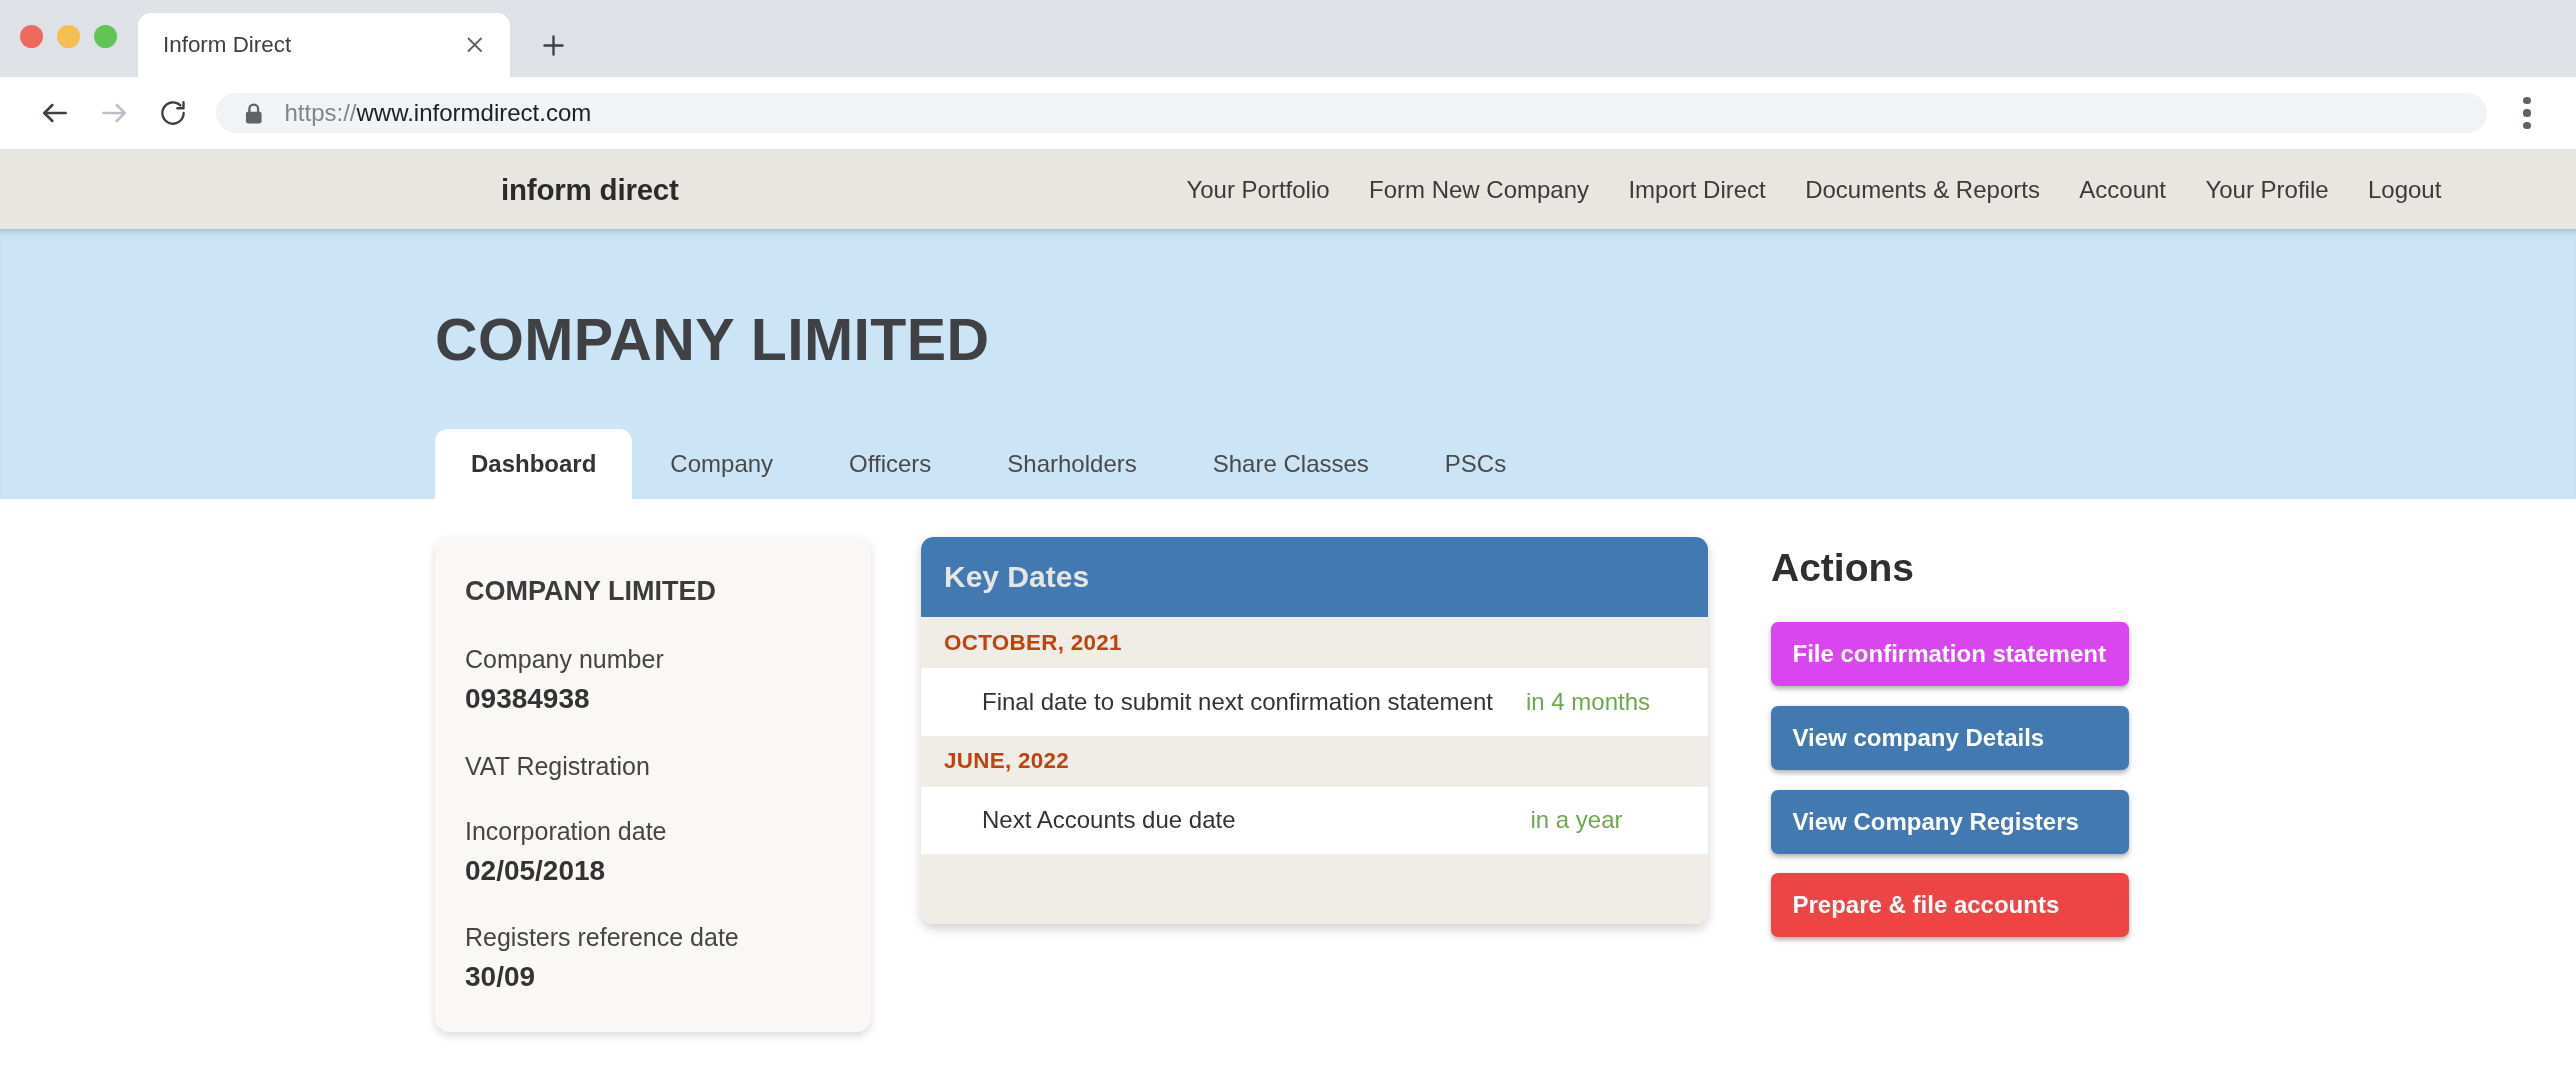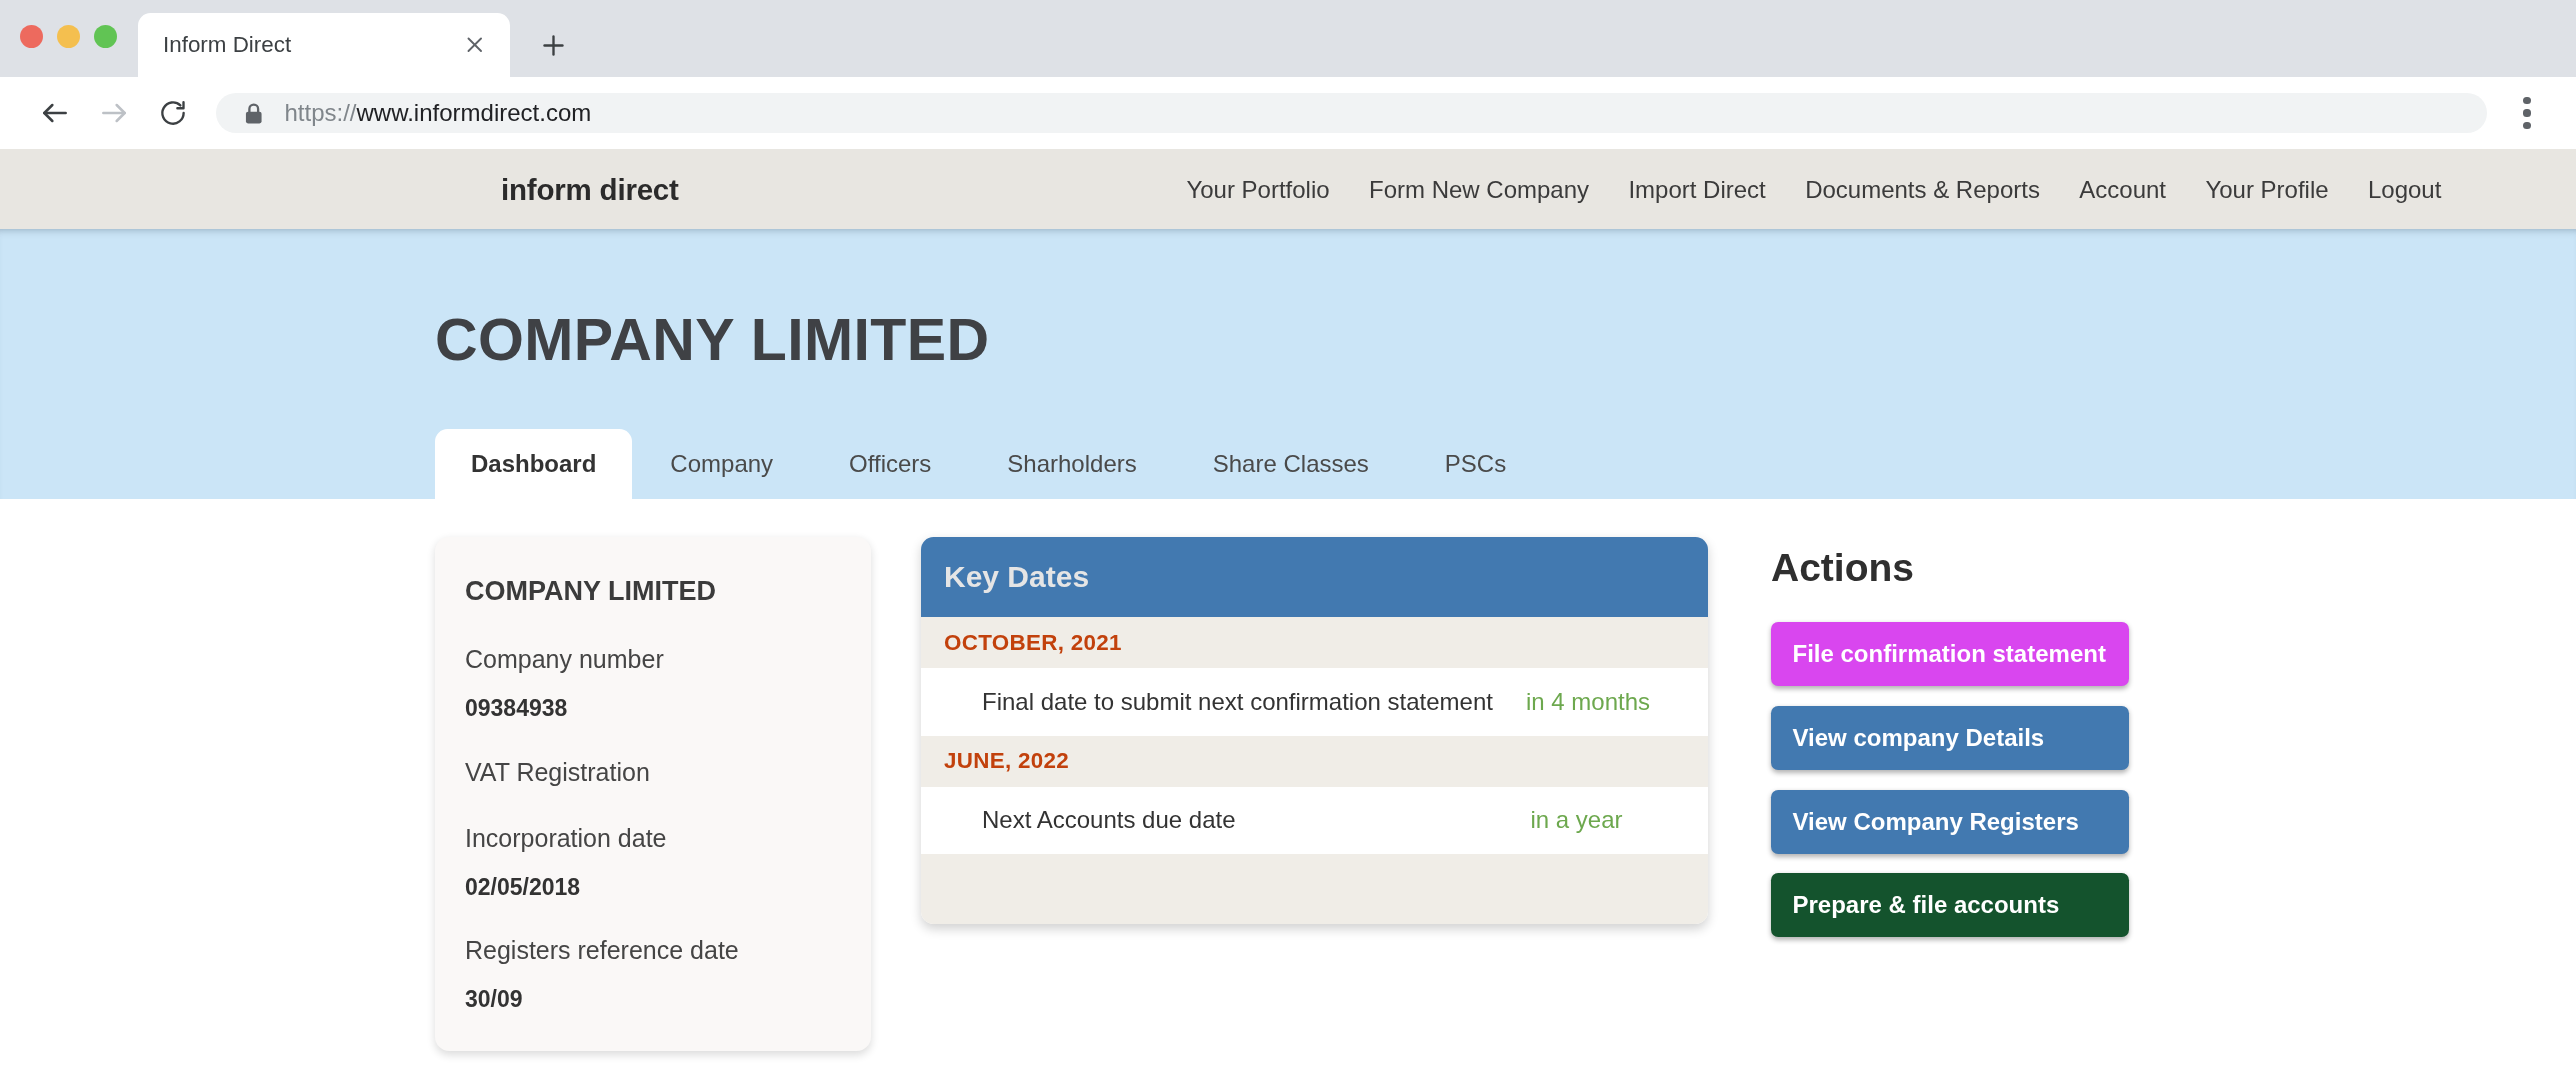--- a/index.html
+++ b/index.html
@@ -203,25 +203,25 @@
     white-space: nowrap;
   }
   .field { margin-bottom: 32px; }
   .field:last-child { margin-bottom: 0; }
   .field-label {
     font-size: 25px;
     color: #454545;
     line-height: 1.35;
   }
   .field-value {
-    font-size: 23px;
+    font-size: 28px;
     font-weight: bold;
     color: #333333;
     line-height: 1.3;
-    margin-top: 17px;
+    margin-top: 4px;
   }
 
   
   .keydates-card {
     width: 787px;
     margin-left: 50px;
     border-radius: 12.5px;
     box-shadow: 0 4.5px 10.7px rgba(0,0,0,0.18);
     overflow: hidden;
     flex: 0 0 auto;
@@ -429,17 +429,17 @@
     </div>
 
     <div class="kd-footer"></div>
   </section>
 
   <aside class="actions">
     <div class="actions-title">Actions</div>
     <button class="action-btn" style="background: #d946ef; margin-top: 7px;">File confirmation statement</button>
     <button class="action-btn" style="background: rgb(66, 121, 176);">View company Details</button>
     <button class="action-btn" style="background: rgb(66, 121, 176);">View Company Registers</button>
-    <button class="action-btn" style="background: #14532d;">Prepare &amp; file accounts</button>
+    <button class="action-btn" style="background: #ef4444;">Prepare &amp; file accounts</button>
   </aside>
 
 </div>
 
 
 </body></html>

